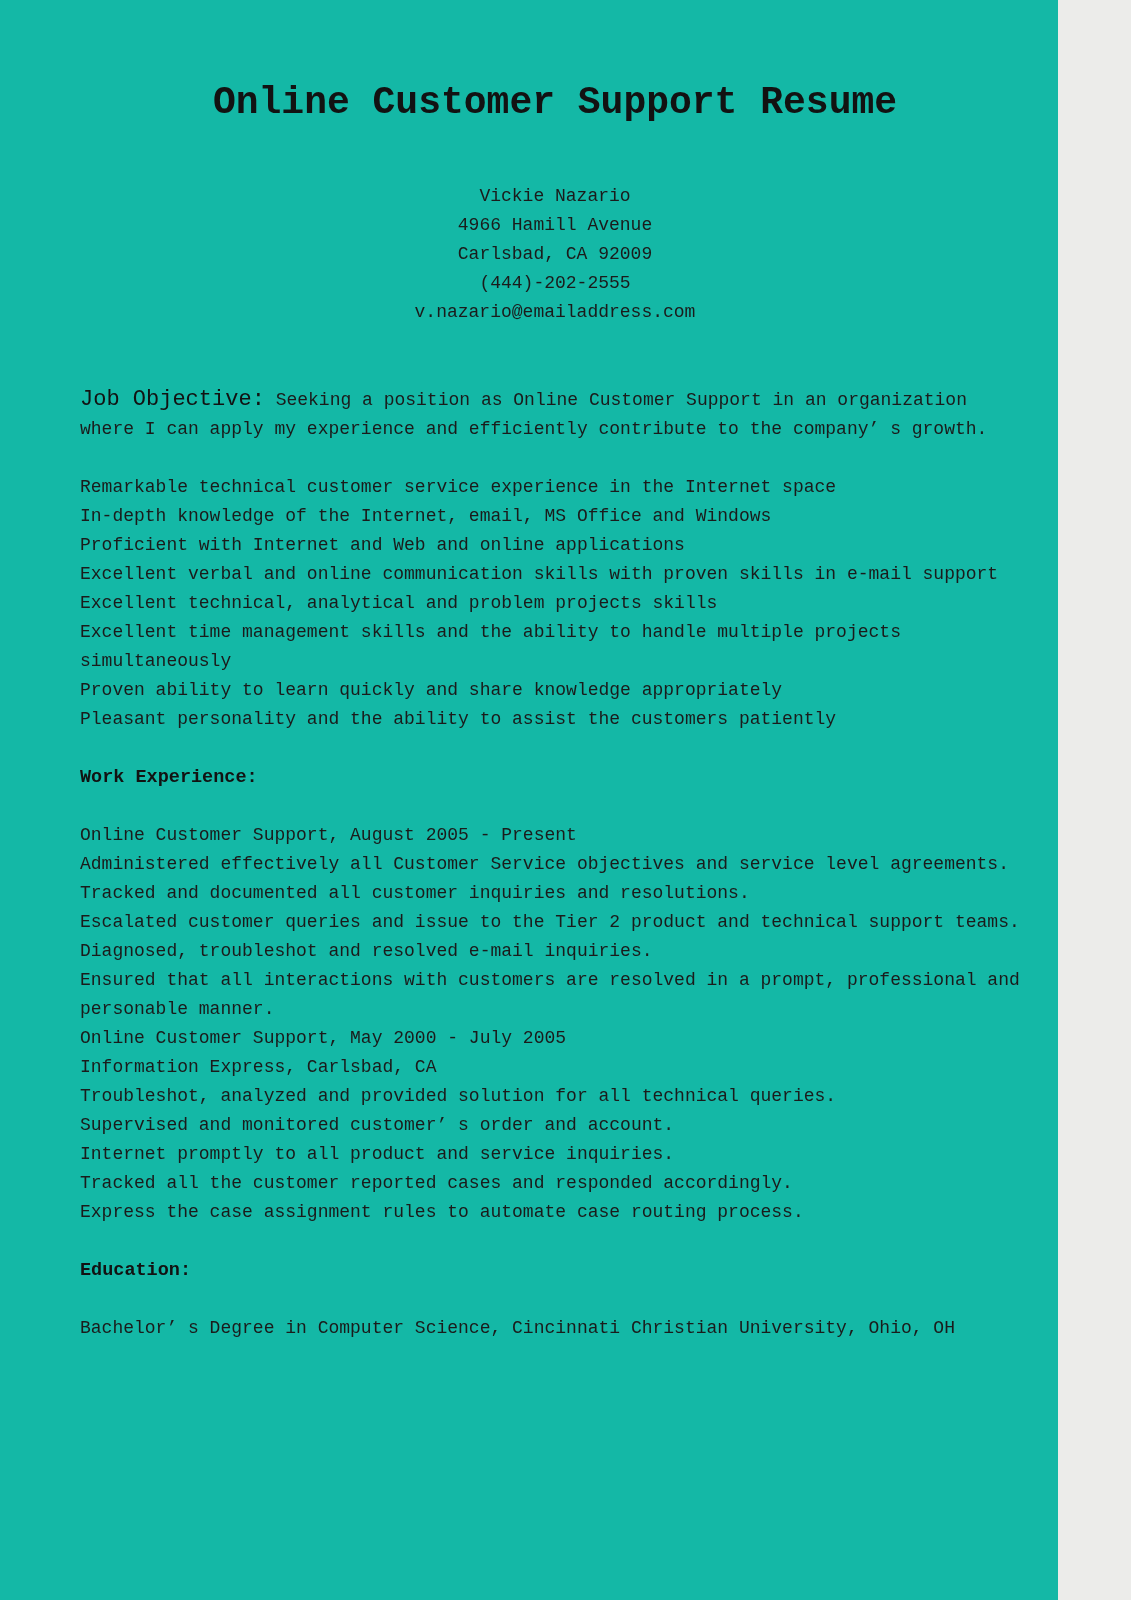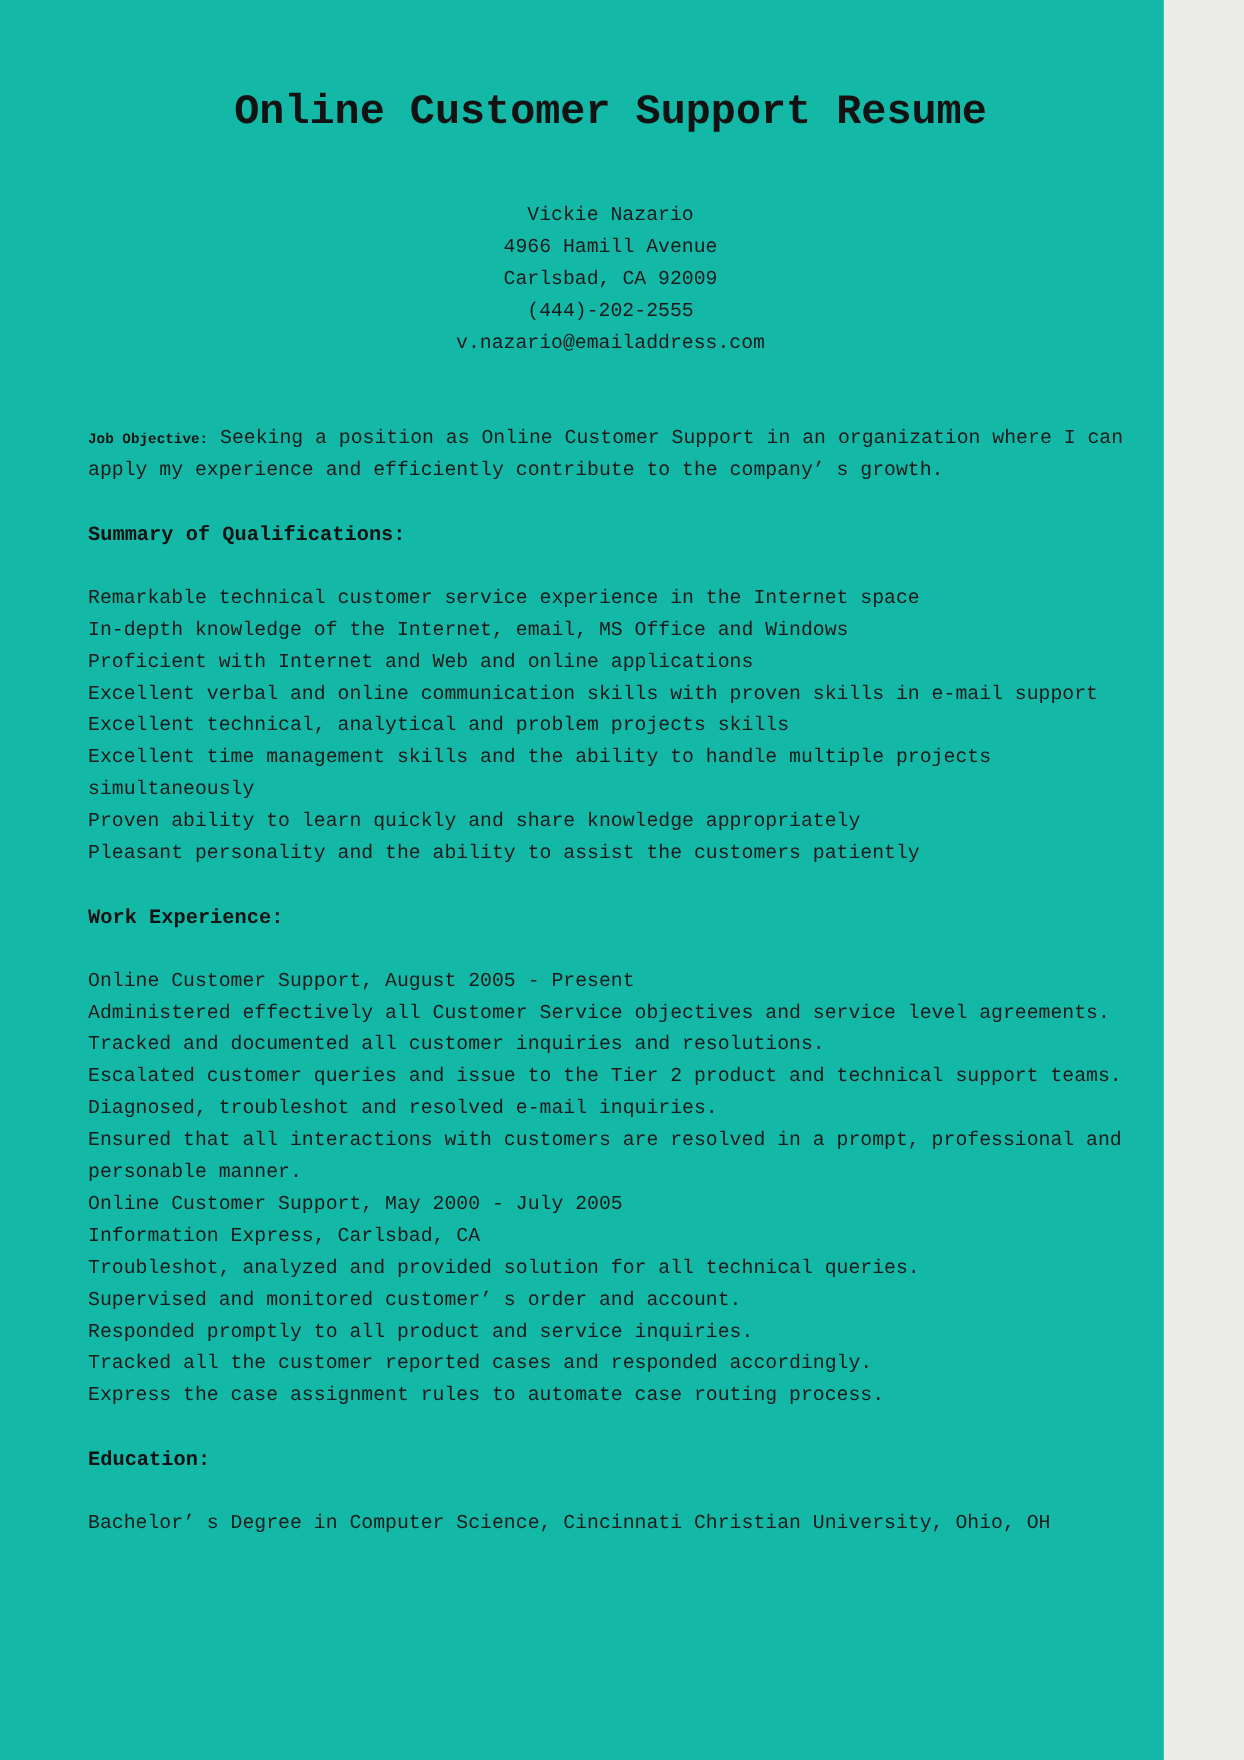--- a/index.html
+++ b/index.html
@@ -46,23 +46,23 @@
   .objective {
     margin-top: 58px;
   }
   .section-heading {
     margin-top: 29px;
     font-weight: 700;
     color: #121212;
     font-size: 18.5px;
   }
   .bold-label {
-    font-weight: 700;
+    font-weight: 400;
     color: #121212;
-    font-size: 13px;
+    font-size: 22px;
   }
   .block {
     margin-top: 29px;
   }
   .tight {
     margin-top: 0;
   }
   ul.plain {
     list-style: none;
     margin: 29px 0 0 0;
@@ -87,21 +87,20 @@
     <div class="contact">
       <div>Vickie Nazario</div>
       <div>4966 Hamill Avenue</div>
       <div>Carlsbad, CA 92009</div>
       <div>(444)-202-2555</div>
       <div>v.nazario@emailaddress.com</div>
     </div>
 
     <p class="objective"><span class="bold-label">Job Objective:</span><span> Seeking a position as Online Customer Support in an organization where I can apply my experience and efficiently contribute to the company’ s growth.</span></p>
 
-    <div class="section-heading">Summary of Qualifications:</div>
 
     <ul class="plain">
       <li>Remarkable technical customer service experience in the Internet space</li>
       <li>In-depth knowledge of the Internet, email, MS Office and Windows</li>
       <li>Proficient with Internet and Web and online applications</li>
       <li>Excellent verbal and online communication skills with proven skills in e-mail support</li>
       <li>Excellent technical, analytical and problem projects skills</li>
       <li>Excellent time management skills and the ability to handle multiple projects simultaneously</li>
       <li>Proven ability to learn quickly and share knowledge appropriately</li>
       <li>Pleasant personality and the ability to assist the customers patiently</li>
@@ -119,21 +118,21 @@
         <li>Ensured that all interactions with customers are resolved in a prompt, professional and personable manner.</li>
       </ul>
     </div>
 
     <div class="tight">
       <div>Online Customer Support, May 2000 - July 2005</div>
       <div>Information Express, Carlsbad, CA</div>
       <ul class="plain tight">
         <li>Troubleshot, analyzed and provided solution for all technical queries.</li>
         <li>Supervised and monitored customer’ s order and account.</li>
-        <li>Responded promptly to all product and service inquiries.</li>
+        <li>Internet promptly to all product and service inquiries.</li>
         <li>Tracked all the customer reported cases and responded accordingly.</li>
         <li>Express the case assignment rules to automate case routing process.</li>
       </ul>
     </div>
 
     <div class="section-heading">Education:</div>
 
     <div class="block">Bachelor’ s Degree in Computer Science, Cincinnati Christian University, Ohio, OH</div>
 
   </div>

